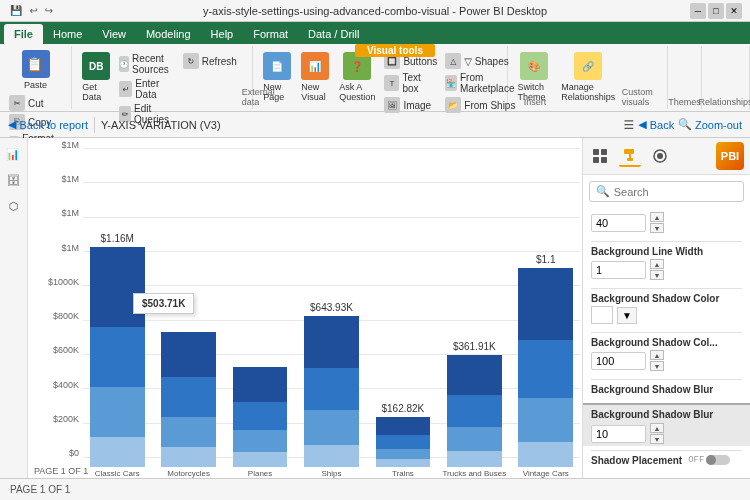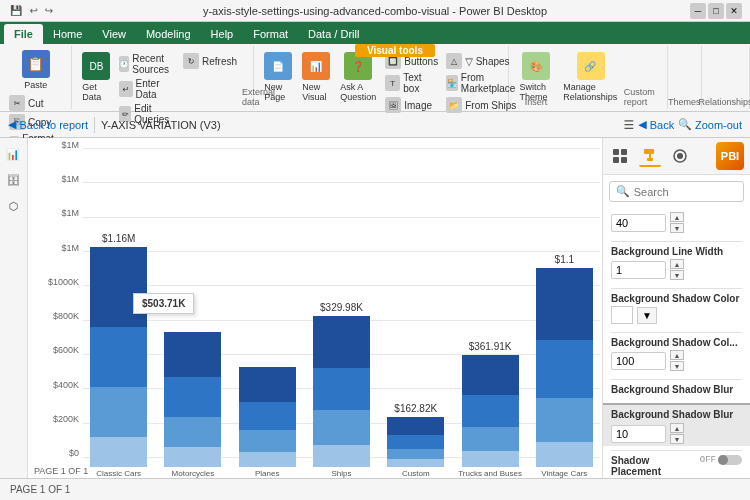--- a/index.html
+++ b/index.html
@@ -303,21 +303,21 @@
       border: 1px solid #ccc;
       padding: 4px 8px;
       font-size: 10px;
       font-weight: 600;
       color: #333;
       box-shadow: 2px 2px 4px rgba(0,0,0,0.15);
     }
 
     
     .right-panel {
-      width: 148px;
+      width: 168px;
       background: white;
       border-left: 1px solid #ddd;
       display: flex;
       flex-direction: column;
       overflow: hidden;
     }
 
     .panel-header {
       background: #f5f5f5;
       border-bottom: 1px solid #ddd;
@@ -503,21 +503,21 @@
         <div class="ribbon-small-icon">🖌</div>
         <span>Format Painter</span>
       </div>
     </div>
     <div class="ribbon-group-label">Clipboard</div>
   </div>
 
   <div class="ribbon-group ribbon-group-large">
     <div style="display:flex;flex-direction:column;align-items:center;">
       <div class="ribbon-icon-large">
-        <div class="icon-img" style="background:#217346;font-size:10px;">DB</div>
+        <div class="icon-img" style="background:#217346;font-size:10px;font-weight:bold;">DB</div>
         <span>Get Data</span>
       </div>
     </div>
     <div class="ribbon-small-col">
       <div class="ribbon-icon-small">
         <div class="ribbon-small-icon">🕐</div>
         <span>Recent Sources</span>
       </div>
       <div class="ribbon-icon-small">
         <div class="ribbon-small-icon">↵</div>
@@ -593,21 +593,21 @@
         <div class="icon-img" style="background:#a9d18e;font-size:10px;">🎨</div>
         <span>Switch Theme</span>
       </div>
     </div>
     <div style="display:flex;flex-direction:column;align-items:center;">
       <div class="ribbon-icon-large">
         <div class="icon-img" style="background:#ffd966;font-size:10px;">🔗</div>
         <span>Manage Relationships</span>
       </div>
     </div>
-    <div class="ribbon-group-label" style="align-self:flex-end;">Custom report</div>
+    <div class="ribbon-group-label" style="align-self:flex-end;">Custom visuals</div>
   </div>
 
   <div class="ribbon-group" style="min-width:30px;">
     <div class="ribbon-group-label">Themes</div>
   </div>
 
   <div class="ribbon-group" style="min-width:40px;">
     <div class="ribbon-group-label">Relationships</div>
   </div>
 </div>
@@ -696,39 +696,39 @@
         <div class="bar-stack">
           <div class="bar-segment-dark" style="height:35px;"></div>
           <div class="bar-segment-mid" style="height:28px;"></div>
           <div class="bar-segment-light" style="height:22px;"></div>
           <div class="bar-segment-lighter" style="height:15px;"></div>
         </div>
         <div class="bar-x-label">Planes</div>
       </div>
 
       <div class="bar-group" style="position:relative;">
-        <div class="bar-label-top">$329.98K</div>
+        <div class="bar-label-top">$643.93K</div>
         <div class="bar-stack">
           <div class="bar-segment-dark" style="height:52px;"></div>
           <div class="bar-segment-mid" style="height:42px;"></div>
           <div class="bar-segment-light" style="height:35px;"></div>
           <div class="bar-segment-lighter" style="height:22px;"></div>
         </div>
         <div class="bar-x-label">Ships</div>
       </div>
 
       <div class="bar-group" style="position:relative;">
         <div class="bar-label-top">$162.82K</div>
         <div class="bar-stack">
           <div class="bar-segment-dark" style="height:18px;"></div>
           <div class="bar-segment-mid" style="height:14px;"></div>
           <div class="bar-segment-light" style="height:10px;"></div>
           <div class="bar-segment-lighter" style="height:8px;"></div>
         </div>
-        <div class="bar-x-label">Custom</div>
+        <div class="bar-x-label">Trains</div>
       </div>
 
       <div class="bar-group" style="position:relative;">
         <div class="bar-label-top">$361.91K</div>
         <div class="bar-stack">
           <div class="bar-segment-dark" style="height:40px;"></div>
           <div class="bar-segment-mid" style="height:32px;"></div>
           <div class="bar-segment-light" style="height:24px;"></div>
           <div class="bar-segment-lighter" style="height:16px;"></div>
         </div>

